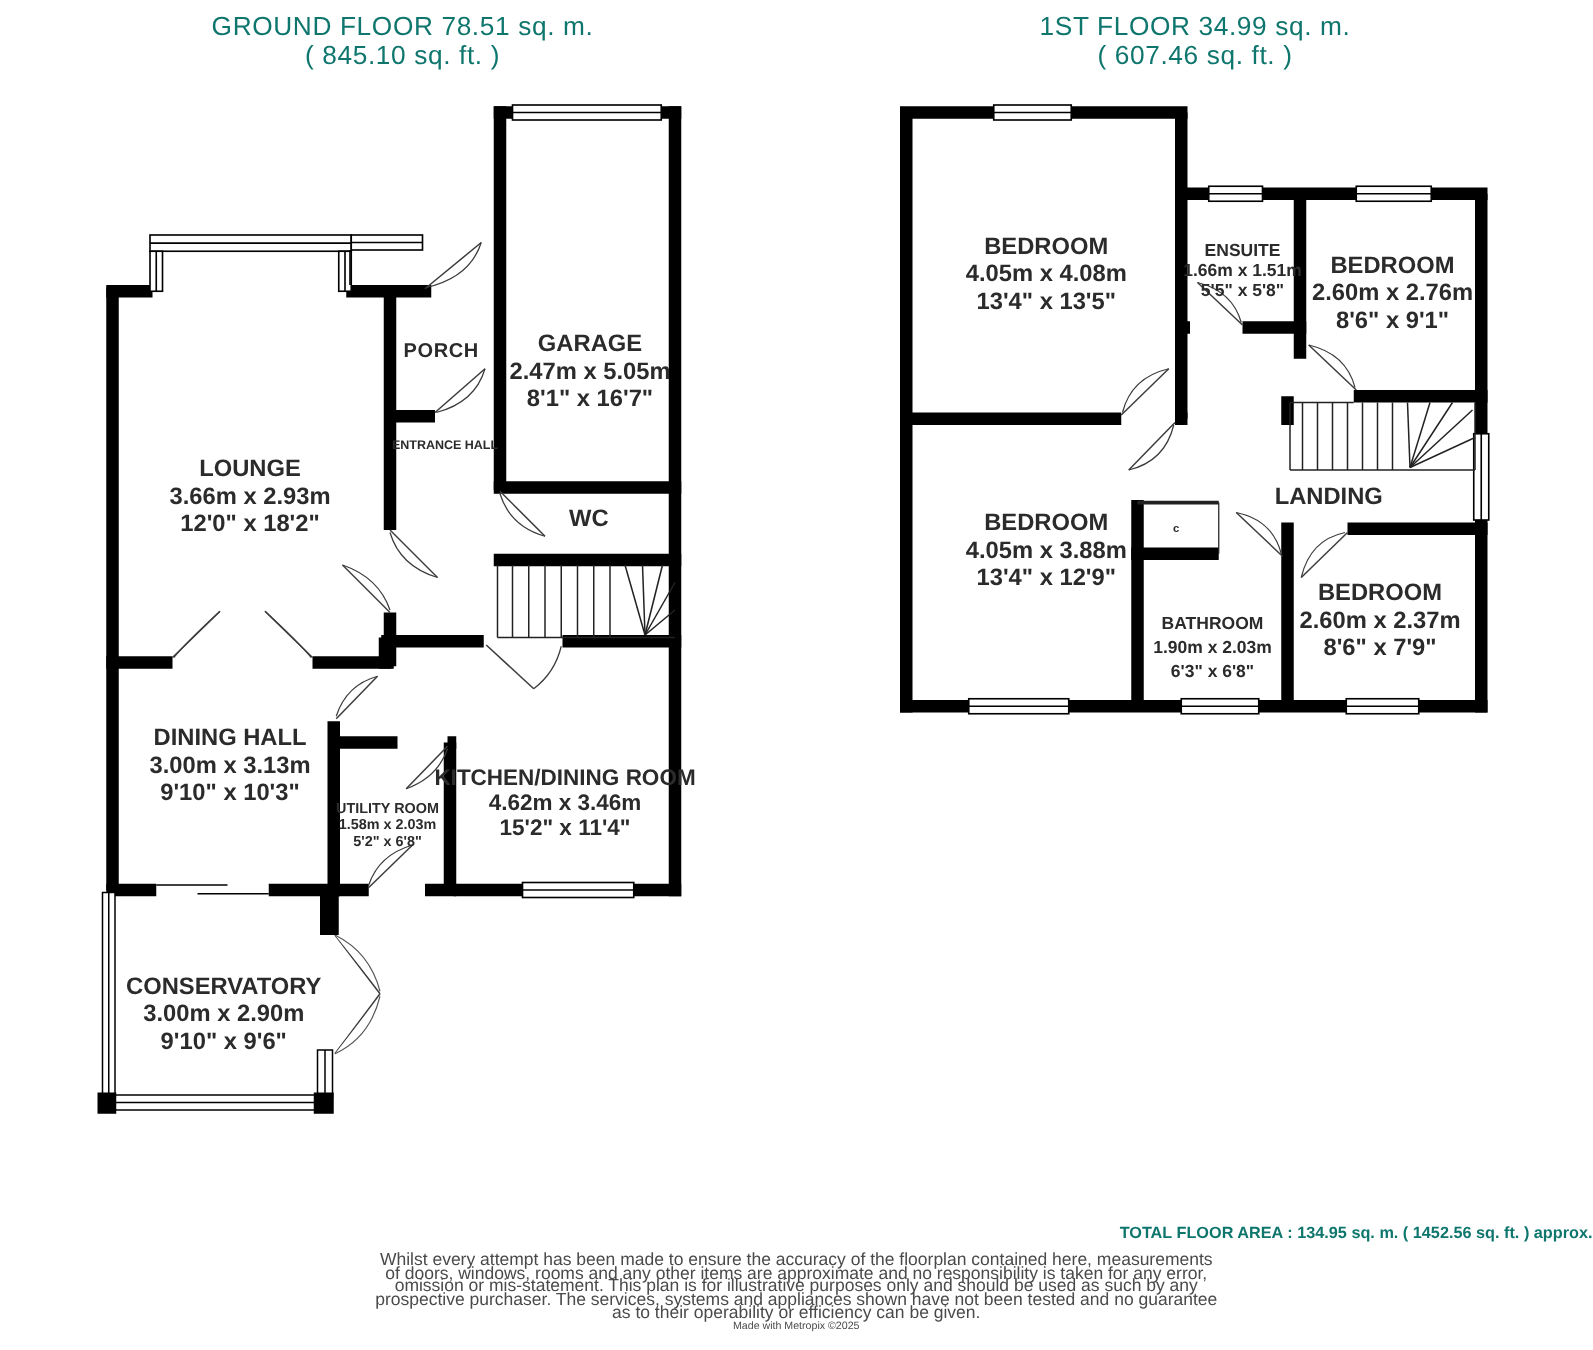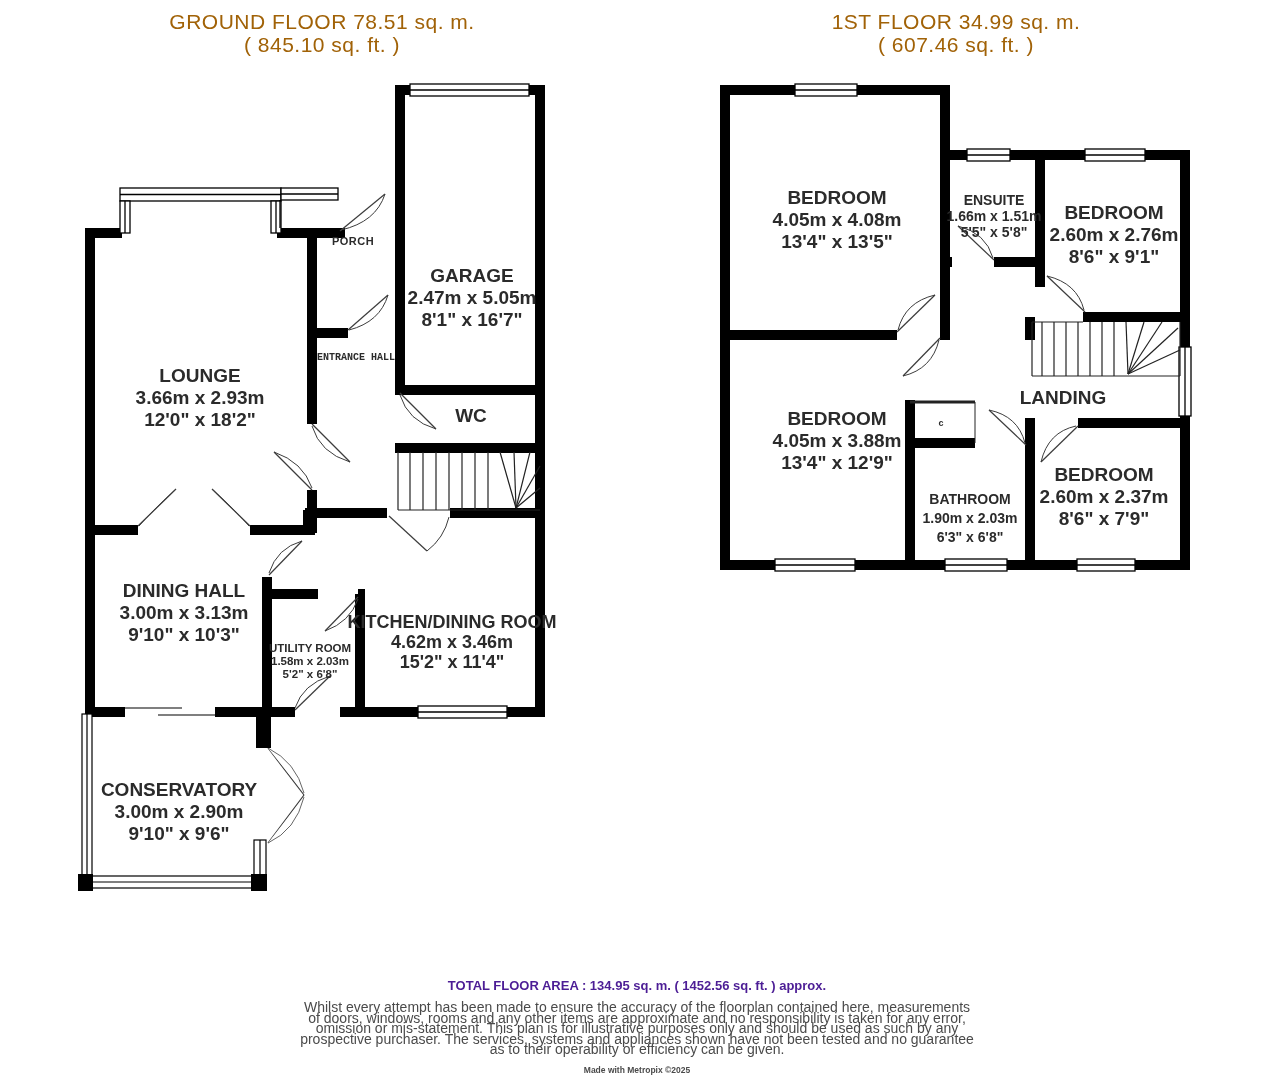--- a/index.html
+++ b/index.html
@@ -1,34 +1,34 @@
 <!DOCTYPE html>
 <html><head>
 <meta charset="utf-8">
 <style>
   html,body{margin:0;padding:0;background:#ffffff;}
   #canvas{position:relative;width:1274px;height:1080px;background:#ffffff;overflow:hidden;
           font-family:"Liberation Sans",sans-serif;}
   svg{position:absolute;left:0;top:0;}
-  .title{position:absolute;transform:translateX(-50%);text-align:center;color:#a16207;
+  .title{position:absolute;transform:translateX(-50%);text-align:center;color:#0f766e;
          font-size:21px;line-height:23px;letter-spacing:.5px;white-space:nowrap;}
   .lbl{position:absolute;transform:translate(-50%,-50%);text-align:center;font-weight:bold;
        color:#2b2b2b;white-space:nowrap;}
   .sz-lg{font-size:19px;line-height:22px;}
   .sz-kit{font-size:18px;line-height:20px;}
   .sz-md{font-size:14px;line-height:19px;}
   .sz-sm{font-size:14px;line-height:16px;}
   .sz-xs{font-size:11.5px;line-height:13px;}
-  .sz-porch{font-size:11px;line-height:13px;letter-spacing:.5px;}
-  .sz-hall{font-size:10px;line-height:11px;font-family:Liberation Mono, monospace;}
+  .sz-porch{font-size:16px;line-height:13px;letter-spacing:.5px;margin-top:40px;}
+  .sz-hall{font-size:10px;line-height:11px;}
   .sz-c{font-size:9px;line-height:9px;font-weight:bold;}
   .footer{position:absolute;left:0;right:0;text-align:center;color:#4a4a4a;}
-  .footer .total{font-size:13px;font-weight:bold;color:#4c1d95;margin-bottom:9px;}
+  .footer .total{font-size:13px;font-weight:bold;color:#0f766e;margin-bottom:9px;text-align:right;}
   .footer .disc{font-size:14px;line-height:10.5px;}
-  .footer .credit{font-size:8.5px;margin-top:10px;font-weight:bold;}
+  .footer .credit{font-size:8.5px;margin-top:0;}
 </style>
 </head>
 <body>
 
 <div id="canvas">
 
 <svg width="1274" height="1080" viewBox="0 0 1274 1080">
 
   <g stroke="#000" fill="none">
 

